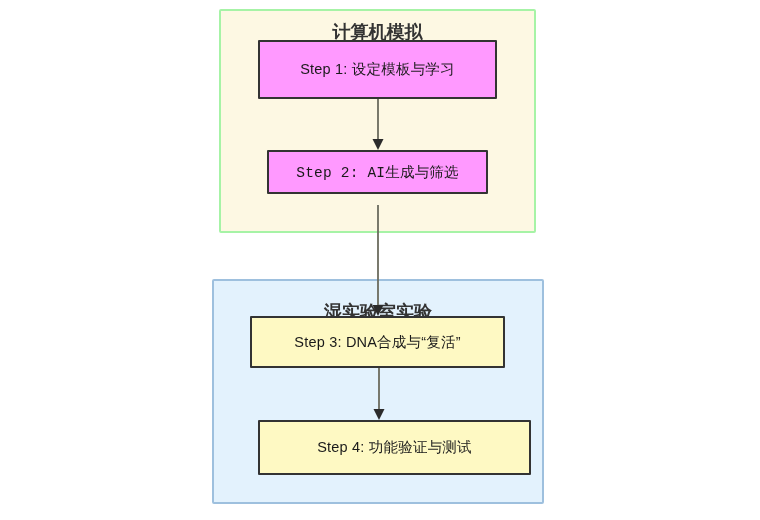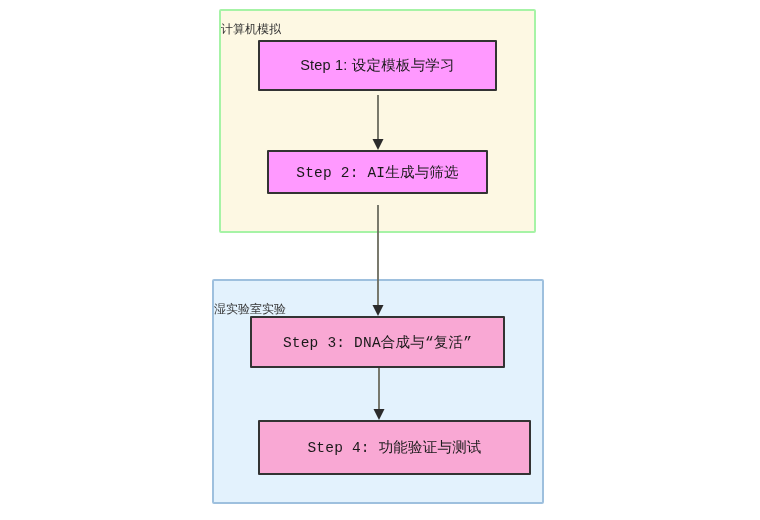--- a/index.html
+++ b/index.html
@@ -40,46 +40,48 @@
     top: 279px;
     width: 332px;
     height: 225px;
     background: #e3f2fd;
     border-color: #9ec0de;
   }
   .subgraph-title {
     position: absolute;
     left: 0;
     right: 0;
-    font-size: 12px;
+    text-align: center;
+    font-size: 18px;
     line-height: 1;
     color: #333333;
     white-space: nowrap;
+    font-weight: bold;
   }
   .subgraph-compute > .subgraph-title { top: 12px; }
   .subgraph-wetlab  > .subgraph-title { top: 22px; }
 
   
   .node {
     position: absolute;
     box-sizing: border-box;
     border: 2px solid #333333;
     border-radius: 1px;
     display: flex;
     align-items: center;
     justify-content: center;
     font-size: 14.5px;
     color: #1a1a1a;
     white-space: nowrap;
     letter-spacing: 0.2px;
   }
   .node-pink { background: #ff99ff; }
-  .node-purple { background: #f9a8d4; font-family: Liberation Mono, monospace; }
+  .node-purple { background: #fef9c3; }
 
-  #node-step1 { left: 258px; top: 40px;  width: 239px; height: 51px; }
+  #node-step1 { left: 258px; top: 40px;  width: 239px; height: 59px; }
   #node-step2 { left: 267px; top: 150px; width: 221px; height: 44px; font-family: Liberation Mono, monospace; }
   #node-step3 { left: 250px; top: 316px; width: 255px; height: 52px; }
   #node-step4 { left: 258px; top: 420px; width: 273px; height: 55px; }
 
   
   #edges {
     position: absolute;
     left: 0;
     top: 0;
     width: 760px;

